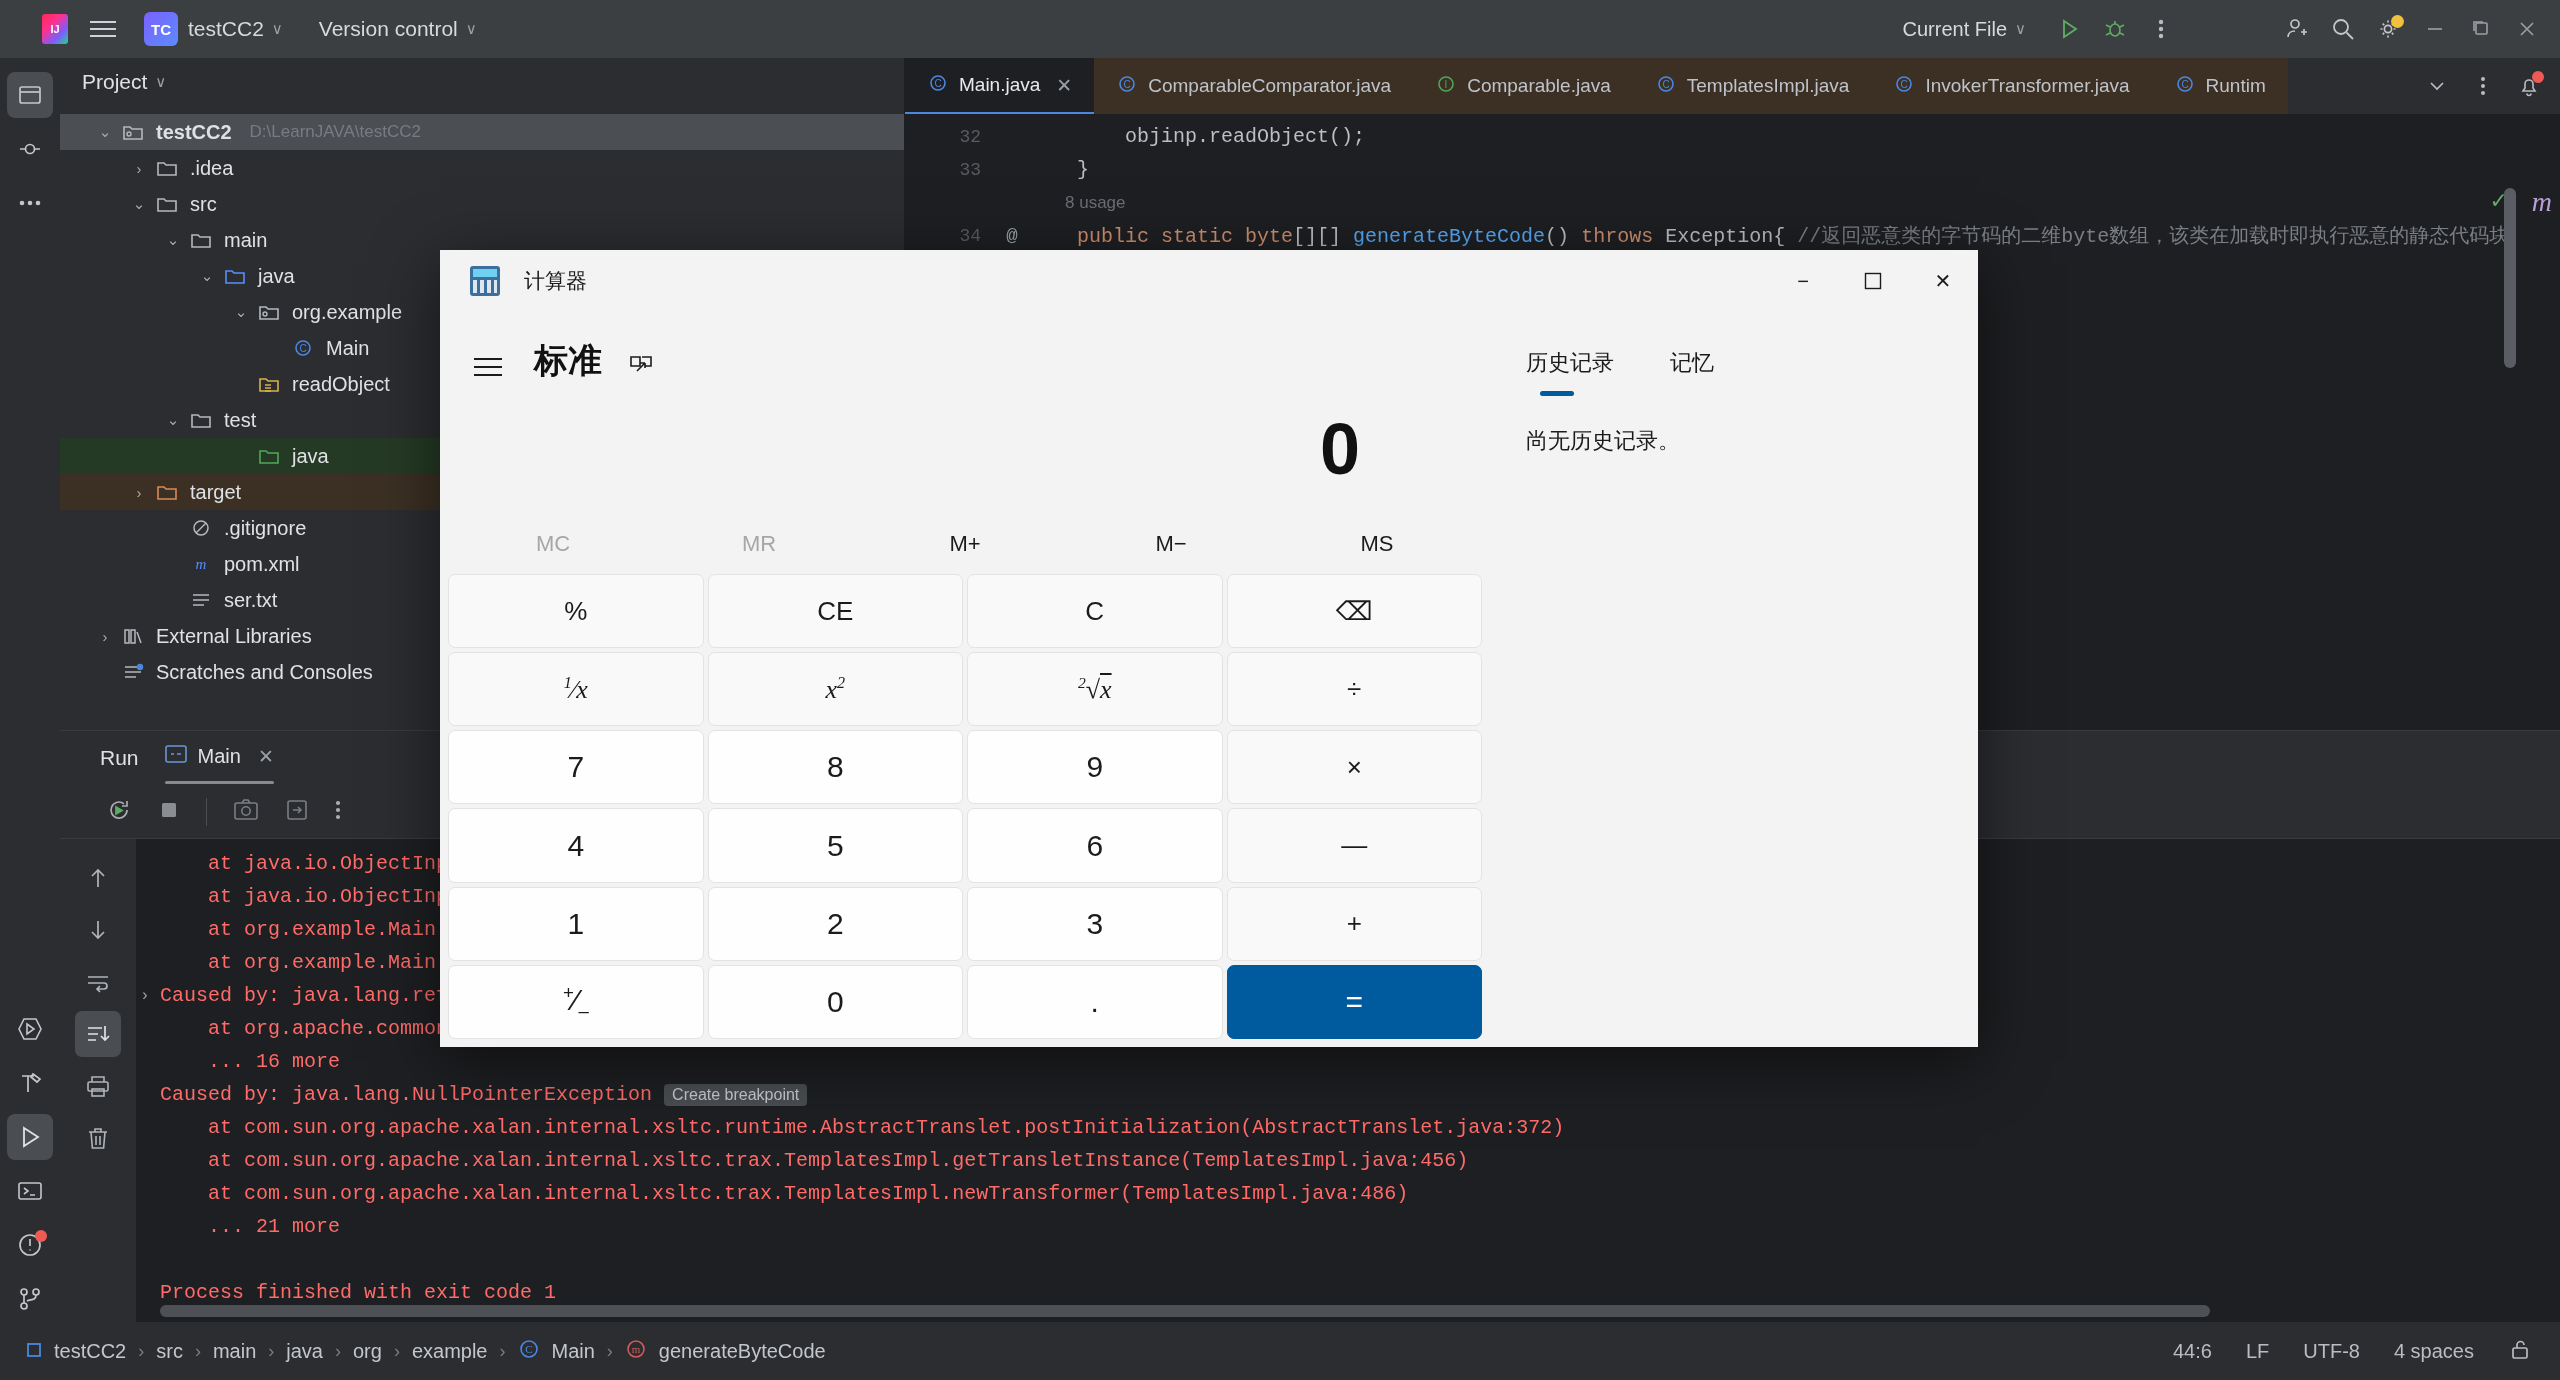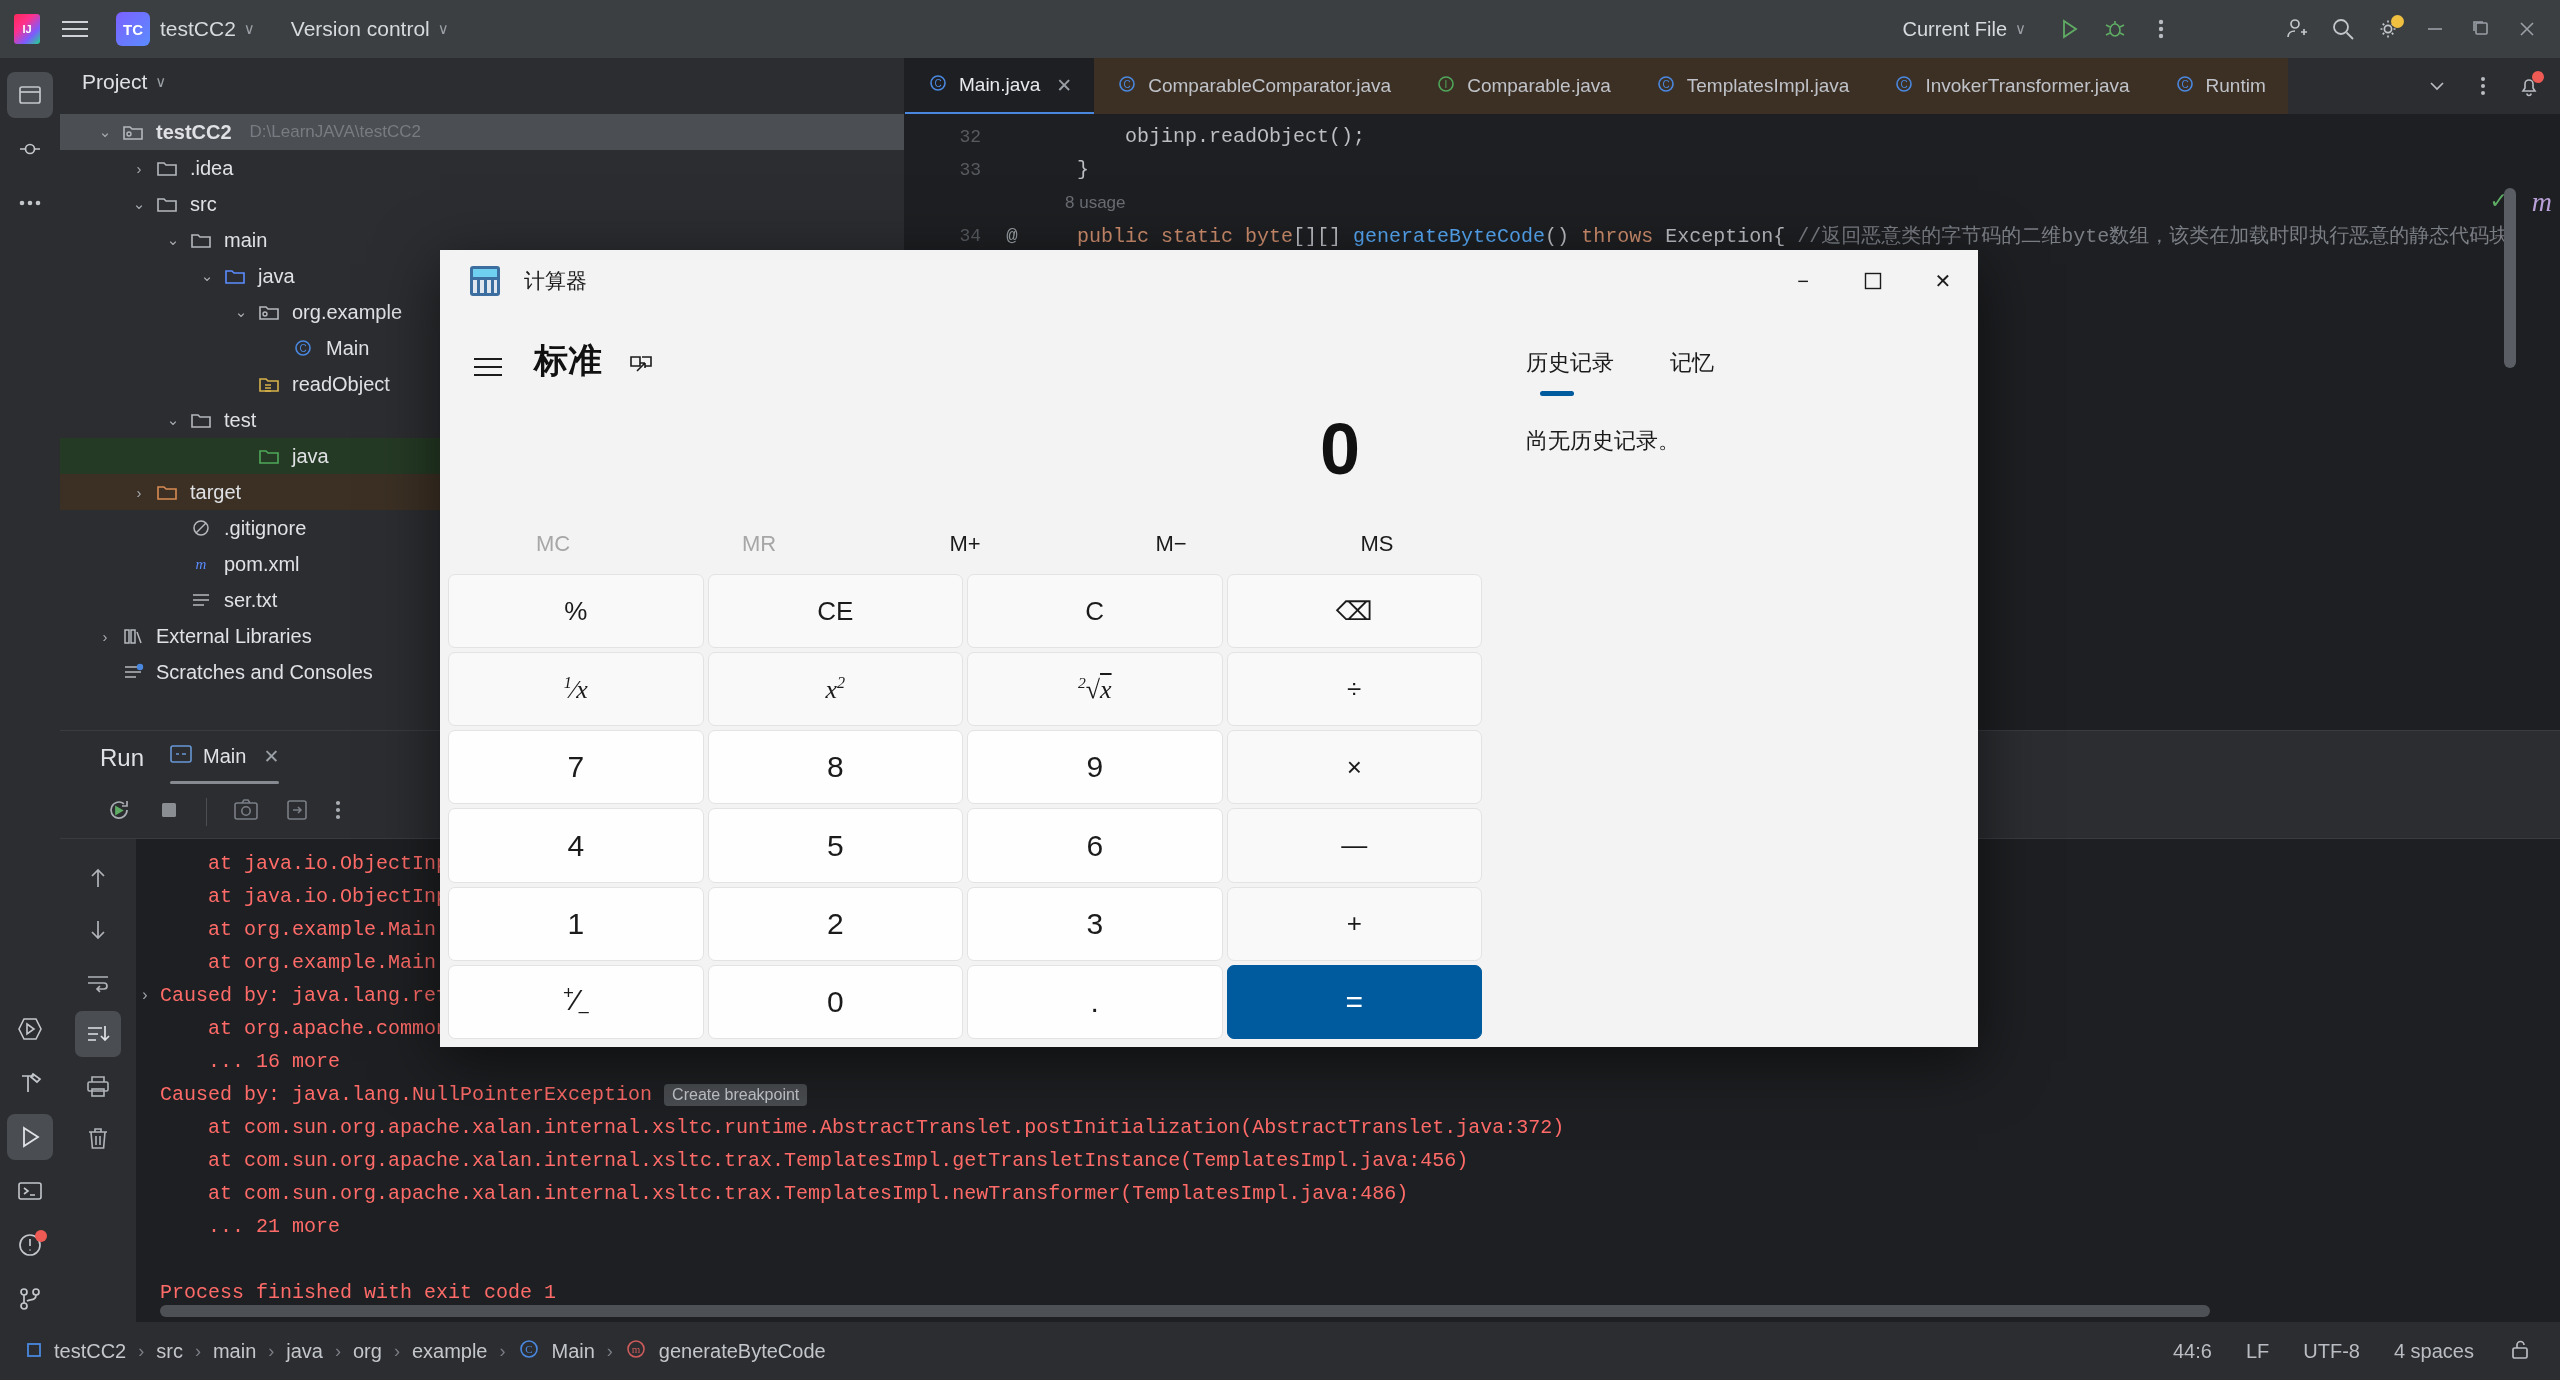--- a/index.html
+++ b/index.html
@@ -9,21 +9,21 @@
     background: #1e1f22;
     font-family: "Liberation Sans", sans-serif;
   }
   .app { position: relative; width: 2560px; height: 1380px; }
 
   
   .titlebar {
     position: absolute; top: 0; left: 0; width: 2560px; height: 58px;
     background: #3c3f41; display: flex; align-items: center;
   }
-  .tb-left { display: flex; align-items: center; gap: 0; padding-left: 14px; }
+  .tb-left { display: flex; align-items: center; gap: 0; padding-left: 14px; margin-left: 28px; }
   .ij-logo {
     width: 26px; height: 30px; border-radius: 3px;
     background: linear-gradient(135deg,#fe2857 0%,#ff318c 35%,#7b5cff 70%,#21d789 100%);
     position: relative; margin-right: 22px;
   }
   .ij-logo:after {
     content: "IJ"; position: absolute; inset: 0; color: #fff;
     font-size: 11px; font-weight: bold; display: flex;
     align-items: center; justify-content: center;
   }
@@ -117,21 +117,21 @@
                   height: 180px; background: #5a5d63; border-radius: 6px; }
   .mmap-m { position: absolute; right: 8px; top: 128px; color: #b9a0d8;
             font-family: "Liberation Serif", serif; font-style: italic; font-size: 28px; }
   .check-ok { position: absolute; right: 52px; top: 130px; color: #5fad65; font-size: 22px; }
 
   
   .run-panel { position: absolute; left: 60px; top: 730px; right: 0; height: 592px;
                background: #1e1f22; border-top: 1px solid #393b40; }
   .run-head { height: 54px; display: flex; align-items: center; padding-left: 40px;
               background: #2b2d30; gap: 26px; }
-  .run-title { color: #dfe1e5; font-size: 24px; }
+  .run-title { color: #dfe1e5; font-size: 21px; }
   .run-tab { display: flex; align-items: center; gap: 11px; color: #dfe1e5; font-size: 20px;
              position: relative; padding-bottom: 4px; cursor: pointer; }
   .run-tab:after { content:""; position:absolute; left: 0; right: 0; bottom: -12px;
                    height: 3px; background: #878b91; border-radius: 2px; }
   .run-toolbar { height: 54px; display: flex; align-items: center; padding-left: 46px;
                  gap: 26px; background: #2b2d30; border-bottom: 1px solid #393b40; }
   .vsep { width: 1px; height: 28px; background: #4b4e52; }
   .run-body { display: flex; height: 484px; }
   .run-sidetools { width: 76px; background: #2b2d30; display: flex; flex-direction: column;
                    align-items: center; padding-top: 16px; gap: 6px; }

